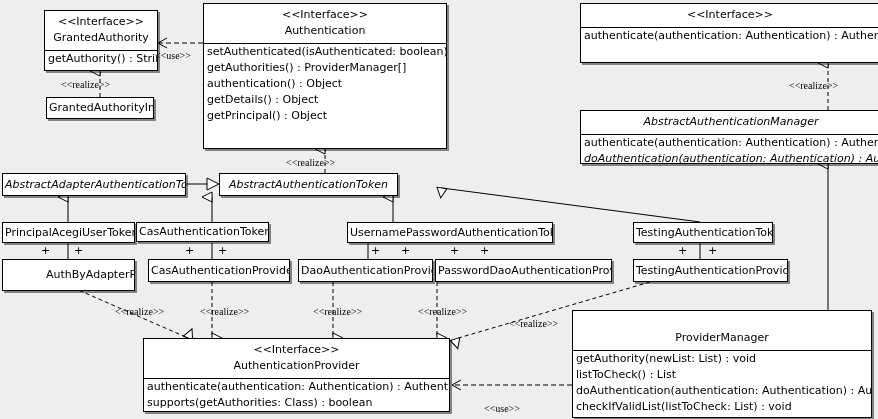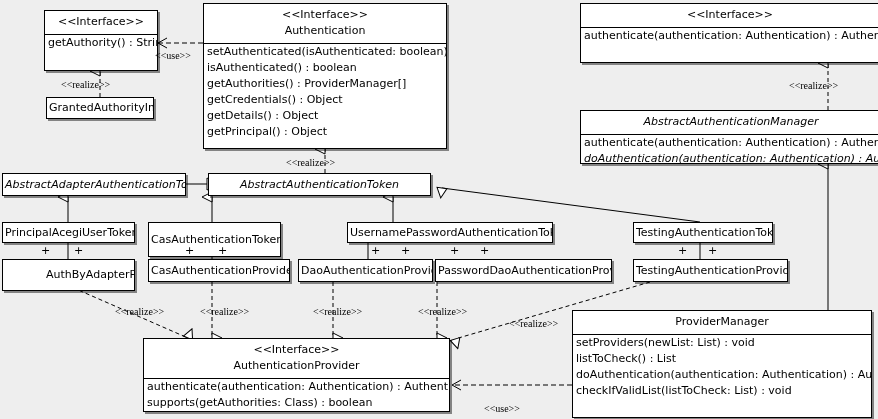--- a/index.html
+++ b/index.html
@@ -104,42 +104,42 @@
     <line x1="333" y1="282" x2="333" y2="338" stroke="#000" stroke-width="1" stroke-dasharray="4,3" marker-end="url(#hollowTriUp)"></line>
     <line x1="437" y1="282" x2="437" y2="338" stroke="#000" stroke-width="1" stroke-dasharray="4,3" marker-end="url(#hollowTriUp)"></line>
     <path d="M650,282 L455,339" stroke="#000" stroke-width="1" stroke-dasharray="4,3" marker-end="url(#hollowTriUp)"></path>
 
     <line x1="572" y1="385" x2="452" y2="385" stroke="#000" stroke-width="1" stroke-dasharray="5,3" marker-end="url(#openArrow)"></line>
   </svg>
 
   <div class="umlbox" style="left:44px;top:10px;width:114px;height:61px;">
     <div class="sec first namebox">
       <div class="line ctr stereo">&lt;&lt;Interface&gt;&gt;</div>
+      <div class="line ctr">GrantedAuthority</div>
     </div>
     <div class="sec">
       <div class="line lft">getAuthority() : String</div>
     </div>
   </div>
 
   <div class="umlbox" style="left:46px;top:97px;width:108px;height:22px;">
     <div class="simple">
       <div class="line ctr">GrantedAuthorityImpl</div>
     </div>
   </div>
 
   <div class="umlbox" style="left:203px;top:3px;width:244px;height:146px;">
     <div class="sec first namebox">
       <div class="line ctr stereo">&lt;&lt;Interface&gt;&gt;</div>
       <div class="line ctr">Authentication</div>
     </div>
     <div class="sec">
       <div class="line lft">setAuthenticated(isAuthenticated: boolean) : void</div>
-      <div class="line lft">isAuthenticated() : boolean</div>
       <div class="line lft">getAuthorities() : ProviderManager[]</div>
-      <div class="line lft">getCredentials() : Object</div>
+      <div class="line lft">authentication() : Object</div>
       <div class="line lft">getDetails() : Object</div>
       <div class="line lft">getPrincipal() : Object</div>
     </div>
   </div>
 
   <div class="umlbox" style="left:580px;top:3px;width:300px;height:60px;">
     <div class="sec first namebox">
       <div class="line ctr stereo">&lt;&lt;Interface&gt;&gt;</div>
     </div>
     <div class="sec">
@@ -156,33 +156,33 @@
       <div class="line lft italic">doAuthentication(authentication: Authentication) : Authentication</div>
     </div>
   </div>
 
   <div class="umlbox" style="left:2px;top:173px;width:184px;height:23px;">
     <div class="simple">
       <div class="line ctr italic">AbstractAdapterAuthenticationToken</div>
     </div>
   </div>
 
-  <div class="umlbox" style="left:208px;top:173px;width:223px;height:23px;">
+  <div class="umlbox" style="left:219px;top:173px;width:179px;height:23px;">
     <div class="simple">
       <div class="line ctr italic">AbstractAuthenticationToken</div>
     </div>
   </div>
 
   <div class="umlbox" style="left:2px;top:222px;width:133px;height:21px;">
     <div class="simple">
       <div class="line ctr">PrincipalAcegiUserToken</div>
     </div>
   </div>
 
-  <div class="umlbox" style="left:148px;top:222px;width:133px;height:35px;">
+  <div class="umlbox" style="left:136px;top:222px;width:133px;height:20px;">
     <div class="simple">
       <div class="line ctr">CasAuthenticationToken</div>
     </div>
   </div>
 
   <div class="umlbox" style="left:347px;top:222px;width:206px;height:21px;">
     <div class="simple">
       <div class="line ctr">UsernamePasswordAuthenticationToken</div>
     </div>
   </div>
@@ -228,25 +228,25 @@
       <div class="line ctr stereo">&lt;&lt;Interface&gt;&gt;</div>
       <div class="line ctr">AuthenticationProvider</div>
     </div>
     <div class="sec">
       <div class="line lft">authenticate(authentication: Authentication) : Authentication</div>
       <div class="line lft">supports(getAuthorities: Class) : boolean</div>
     </div>
   </div>
 
   <div class="umlbox" style="left:572px;top:310px;width:300px;height:108px;">
-    <div class="sec first" style="padding:3px 2px 4px 2px;">
+    <div class="sec first" style="padding:3px 2px 4px 2px;margin-top:16px;">
       <div class="line ctr">ProviderManager</div>
     </div>
     <div class="sec">
-      <div class="line lft">setProviders(newList: List) : void</div>
+      <div class="line lft">getAuthority(newList: List) : void</div>
       <div class="line lft">listToCheck() : List</div>
       <div class="line lft">doAuthentication(authentication: Authentication) : Authentication</div>
       <div class="line lft">checkIfValidList(listToCheck: List) : void</div>
     </div>
   </div>
 
   <div class="edgelabel" style="left:155px;top:50px;">&lt;&lt;use&gt;&gt;</div>
   <div class="edgelabel" style="left:61px;top:79px;">&lt;&lt;realize&gt;&gt;</div>
   <div class="edgelabel" style="left:286px;top:157px;">&lt;&lt;realize&gt;&gt;</div>
   <div class="edgelabel" style="left:789px;top:80px;">&lt;&lt;realize&gt;&gt;</div>

